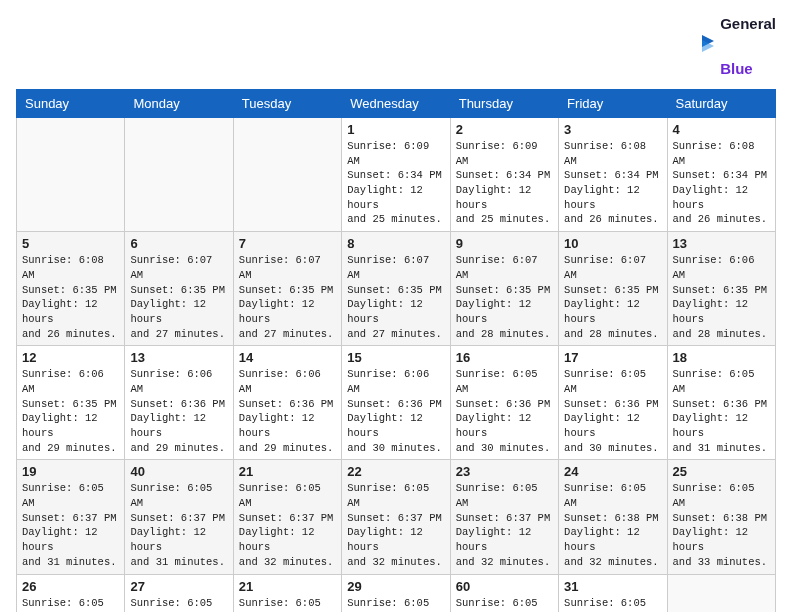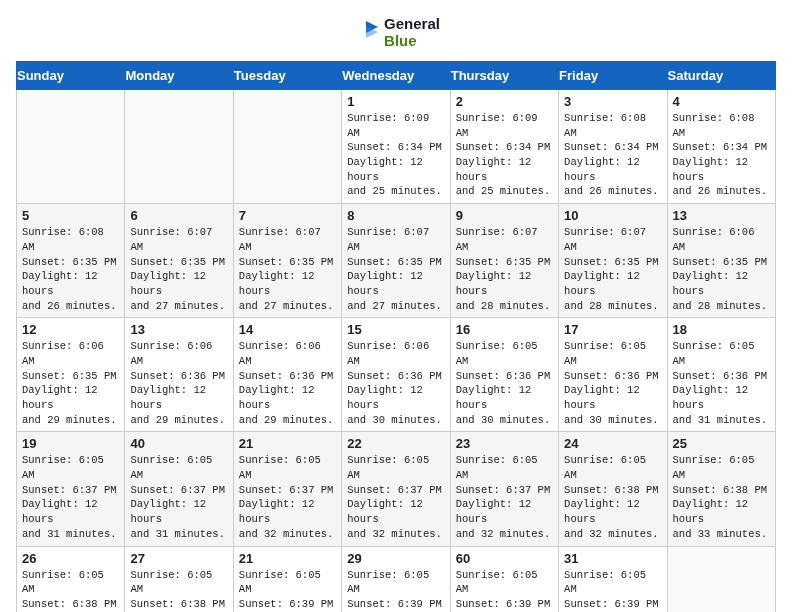--- a/index.html
+++ b/index.html
@@ -5,21 +5,21 @@
     * { box-sizing: border-box; margin: 0; padding: 0; }
     body {
       font-family: Arial, sans-serif;
       background: #fff;
       width: 792px;
       min-height: 612px;
       padding: 16px;
     }
     .header {
       display: flex;
-      justify-content: center;
+      justify-content: flex-end;
       align-items: flex-start;
       margin-bottom: 12px;
     }
     .logo {
       display: flex;
       align-items: center;
       gap: 2px;
     }
     .title-block {
       text-align: right;
@@ -36,22 +36,22 @@
     }
     table {
       width: 100%;
       border-collapse: collapse;
       table-layout: fixed;
     }
     thead tr th {
       background: #1565c0;
       color: #fff;
       font-size: 13px;
-      font-weight: bold;
-      padding: 6px 0;
+      font-weight: normal;
+      padding: 6px 8px;
       text-align: left;
       border: 1px solid #1565c0;
     }
     tbody tr td {
       vertical-align: top;
       border: 1px solid #ccc;
       padding: 4px 5px;
       font-size: 11px;
       color: #222;
       background: #fff;
@@ -82,21 +82,21 @@
 <div class="header">
   <div class="logo">
   <div style="display:flex;align-items:center;gap:4px;">
     <svg width="28" height="28" viewBox="0 0 28 28">
       <rect width="28" height="28" fill="white"></rect>
       <polygon points="14,2 26,8 14,14" fill="#1565c0"></polygon>
       <polygon points="14,7 26,13 14,19" fill="#1e88e5" opacity="0.5"></polygon>
     </svg>
     <div>
       <div style="font-size:15px;font-weight:bold;color:#1a1a2e;line-height:1.1;">General</div>
-      <div style="font-size:15px;font-weight:bold;color:#4d7c0f;line-height:1.1;">Blue</div>
+      <div style="font-size:15px;font-weight:bold;color:#6d28d9;line-height:1.1;margin-top:28px;">Blue</div>
     </div>
   </div>
 </div>
   <div class="title-block">
     <h1></h1>
     <h2></h2>
   </div>
 </div>
 
 <table>

